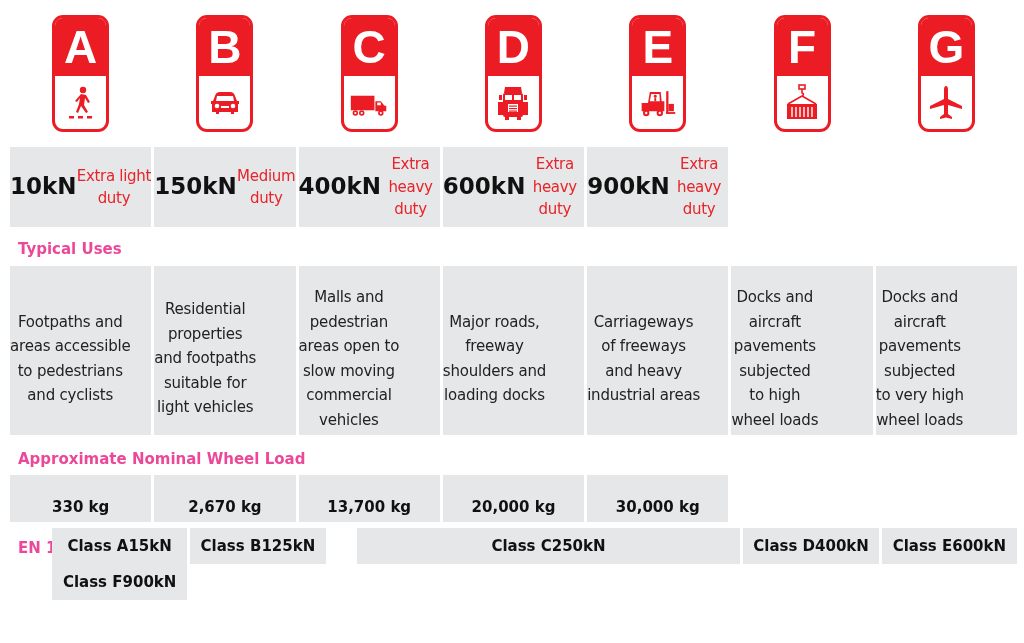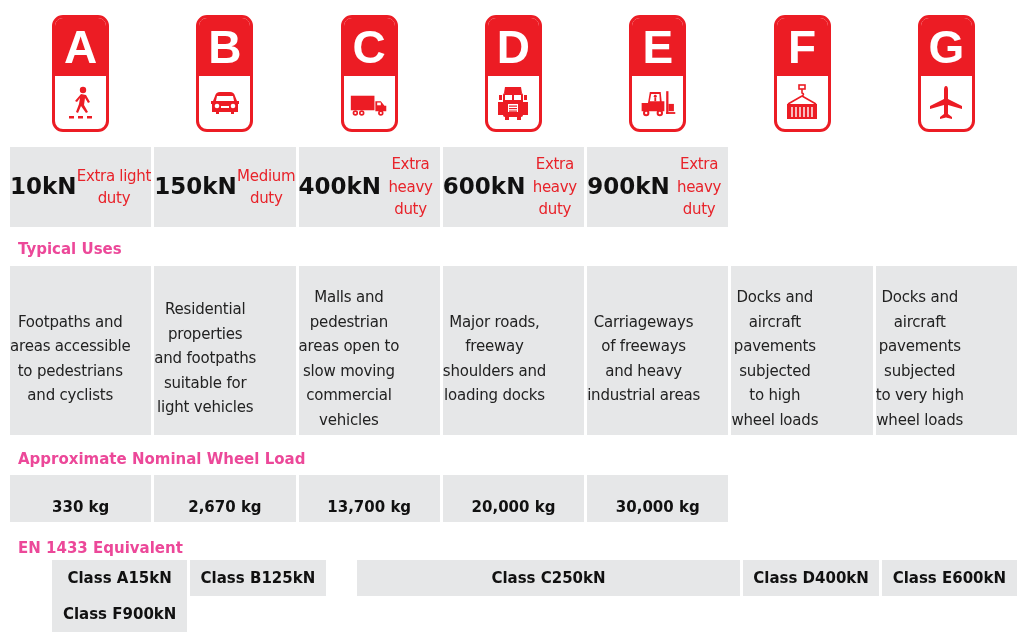--- a/index.html
+++ b/index.html
@@ -26,21 +26,21 @@
     .label-load { top: 450px; }
     .label-en { top: 539px; }
 
     .uses { top: 266px; height: 169px; }
     .uses .cell { justify-content: flex-start; padding-top: 16px; }
     .use-text { font-size: 15px; line-height: 24.5px; color: #222; white-space: pre-line; letter-spacing: -0.2px; }
 
     .loads { top: 475px; height: 47px; }
     .load-value { font-weight: bold; font-size: 15px; color: #111; margin-top: 16px; }
 
-    .classes { top: 560px; height: 72px; padding-left: 42px; }
+    .classes { top: 528px; height: 72px; padding-left: 42px; }
     .class-cell { font-weight: bold; font-size: 15px; line-height: 23px; color: #111; }
     .span-3 { grid-column: span 3; margin-left: 28px; }
   </style>
 </head>
 <body>
 
 <div class="grid badges">
   <div class="badge-cell">
     <div class="badge">
       <div class="badge-top">A</div>

